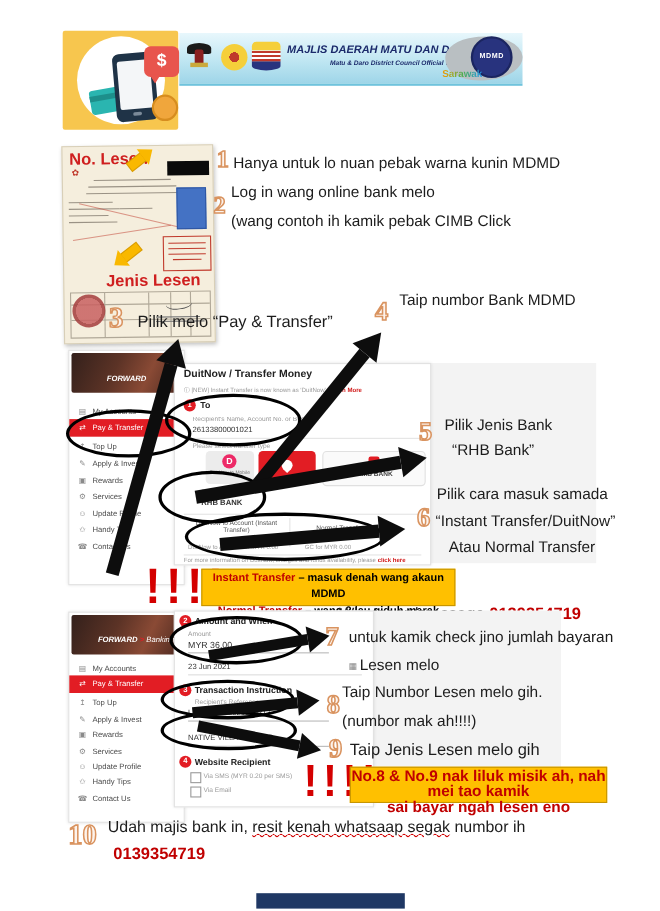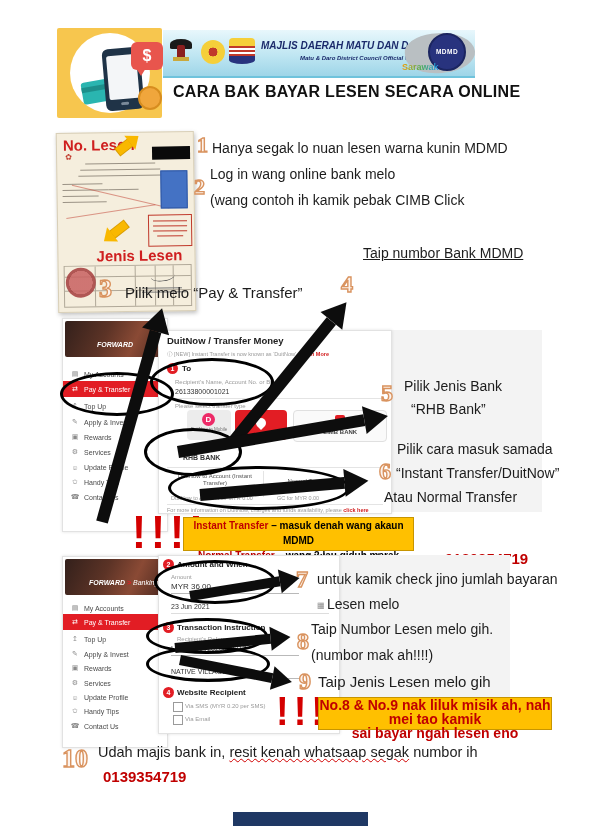--- a/index.html
+++ b/index.html
@@ -91,21 +91,20 @@
     </div>
     <div class="abs" style="left:98px;top:10px;font-size:10px;font-weight:700;font-style:italic;color:#1b2a6b;white-space:nowrap;">MAJLIS DAERAH MATU DAN DARO</div>
     <div class="abs" style="left:137px;top:25px;font-size:6px;font-weight:700;font-style:italic;color:#1b2a6b;white-space:nowrap;">Matu &amp; Daro District Council Official Website</div>
     <div class="abs" style="left:242px;top:3px;width:70px;height:40px;background:#b9bfc2;border-radius:45% 60% 50% 55%;transform:rotate(-6deg);"></div>
     <div class="abs" style="left:265px;top:3px;width:34px;height:34px;background:#28337e;border:2px solid #1b2560;border-radius:50%;text-align:center;">
       <span style="color:#fff;font-size:6.5px;font-weight:700;line-height:34px;letter-spacing:.5px;">MDMD</span>
     </div>
     <div class="abs" style="left:239px;top:32px;font-size:9px;font-weight:700;background:linear-gradient(90deg,#f59a00,#4caf50,#2196f3);-webkit-background-clip:text;background-clip:text;color:transparent;">Sarawak</div>
   </div>
 
-  <div class="abs" style="left:173px;top:83px;font-size:16px;font-weight:700;color:#111;letter-spacing:.3px;white-space:nowrap;">CARA BAK BAYAR LESEN SECARA ONLINE</div>
 
   <div class="abs" style="left:57px;top:132px;width:136px;height:178px;background:#f5eedd;border:1px solid #d8cfb8;box-shadow:1px 2px 4px rgba(0,0,0,.25);transform:rotate(-0.8deg);">
     <div class="abs" style="left:6px;top:3px;font-size:15px;font-weight:700;color:#cf1f1f;white-space:nowrap;">No. Lesen</div>
     <div class="abs" style="left:8px;top:19px;font-size:8px;color:#c0392b;">✿</div>
     <div class="abs" style="left:95px;top:14px;width:38px;height:13px;background:#0a0a0a;"></div>
     <div>
       <div class="ln" style="left:28px;top:30px;width:70px;"></div>
       <div class="ln" style="left:23px;top:36px;width:80px;"></div>
       <div class="ln" style="left:21px;top:42px;width:84px;"></div>
       <div class="ln" style="left:5px;top:50px;width:40px;"></div>
@@ -143,31 +142,31 @@
   <div class="yar" style="left:118px;top:152px;width:26px;transform:rotate(-38deg);">
     <div class="sh" style="width:15px;"></div>
       <div class="hd" style="left:15px;"></div>
   </div>
   <div class="yar" style="left:126px;top:224px;width:28px;transform:rotate(142deg);">
     <div class="sh" style="width:17px;"></div>
       <div class="hd" style="left:17px;"></div>
   </div>
 
   <div class="stepnum" style="left:197px;top:134px;font-size:22px;">1</div>
-  <div class="steptext" style="left:212px;top:139px;">Hanya segak lo nuan lesen warna kunin MDMD</div>
+  <div class="steptext" style="left:212px;top:139px;">Hanya untuk lo nuan pebak warna kunin MDMD</div>
 
   <div class="stepnum" style="left:194px;top:176px;font-size:22px;">2</div>
   <div class="steptext" style="left:210px;top:165px;">Log in wang online bank melo</div>
   <div class="steptext" style="left:210px;top:191px;">(wang contoh ih kamik pebak CIMB Click</div>
 
   <div class="stepnum" style="left:99px;top:276px;font-size:26px;">3</div>
   <div class="steptext" style="left:125px;top:283px;font-size:15px;">Pilik melo “Pay &amp; Transfer”</div>
 
   <div class="stepnum" style="left:341px;top:272px;font-size:24px;">4</div>
-  <div class="steptext" style="left:363px;top:244px;text-decoration:underline;">Taip numbor Bank MDMD</div>
+  <div class="steptext" style="left:363px;top:263px;">Taip numbor Bank MDMD</div>
 
   <div class="gpanel" style="left:158px;top:330px;width:384px;height:182px;"></div>
 
   <div class="card" style="left:62px;top:318px;width:104px;height:212px;">
     <div class="hdrimg" style="left:2px;top:2px;width:100px;height:36px;"></div>
     <div class="brand" style="left:34px;top:22px;"><span>FORWARD</span></div>
     <div class="srow" style="top:48px;">
       <span class="ic">▤</span>
       <span>My Accounts</span>
       </div>
@@ -243,21 +242,21 @@
     </div>
   </div>
 
   <div class="stepnum" style="left:381px;top:381px;font-size:24px;">5</div>
   <div class="steptext" style="left:404px;top:377px;">Pilik Jenis Bank</div>
   <div class="steptext" style="left:411px;top:400px;">“RHB Bank”</div>
 
   <div class="stepnum" style="left:379px;top:459px;font-size:24px;">6</div>
   <div class="steptext" style="left:397px;top:440px;">Pilik cara masuk samada</div>
   <div class="steptext" style="left:396px;top:464px;">“Instant Transfer/DuitNow”</div>
-  <div class="steptext" style="left:384px;top:488px;">Atau Normal Transfer</div>
+  <div class="steptext" style="left:408px;top:488px;">Atau Normal Transfer</div>
 
   <div class="bang" style="left:132px;top:512px;font-size:42px;">!!!!</div>
   <div class="ybox" style="left:183px;top:517px;width:229px;height:32px;font-size:10px;line-height:15px;">
     <div><span class="red">Instant Transfer</span><span> – masuk denah wang akaun MDMD</span></div>
     <div><span class="red">Normal Transfer</span><span> – wang 2 lau giduh marak masuk</span></div>
   </div>
 
   <div class="steptext" style="left:308px;top:549px;font-size:15px;">
     <span>Whatsaap/message </span><span class="red">0139354719</span>
   </div>

